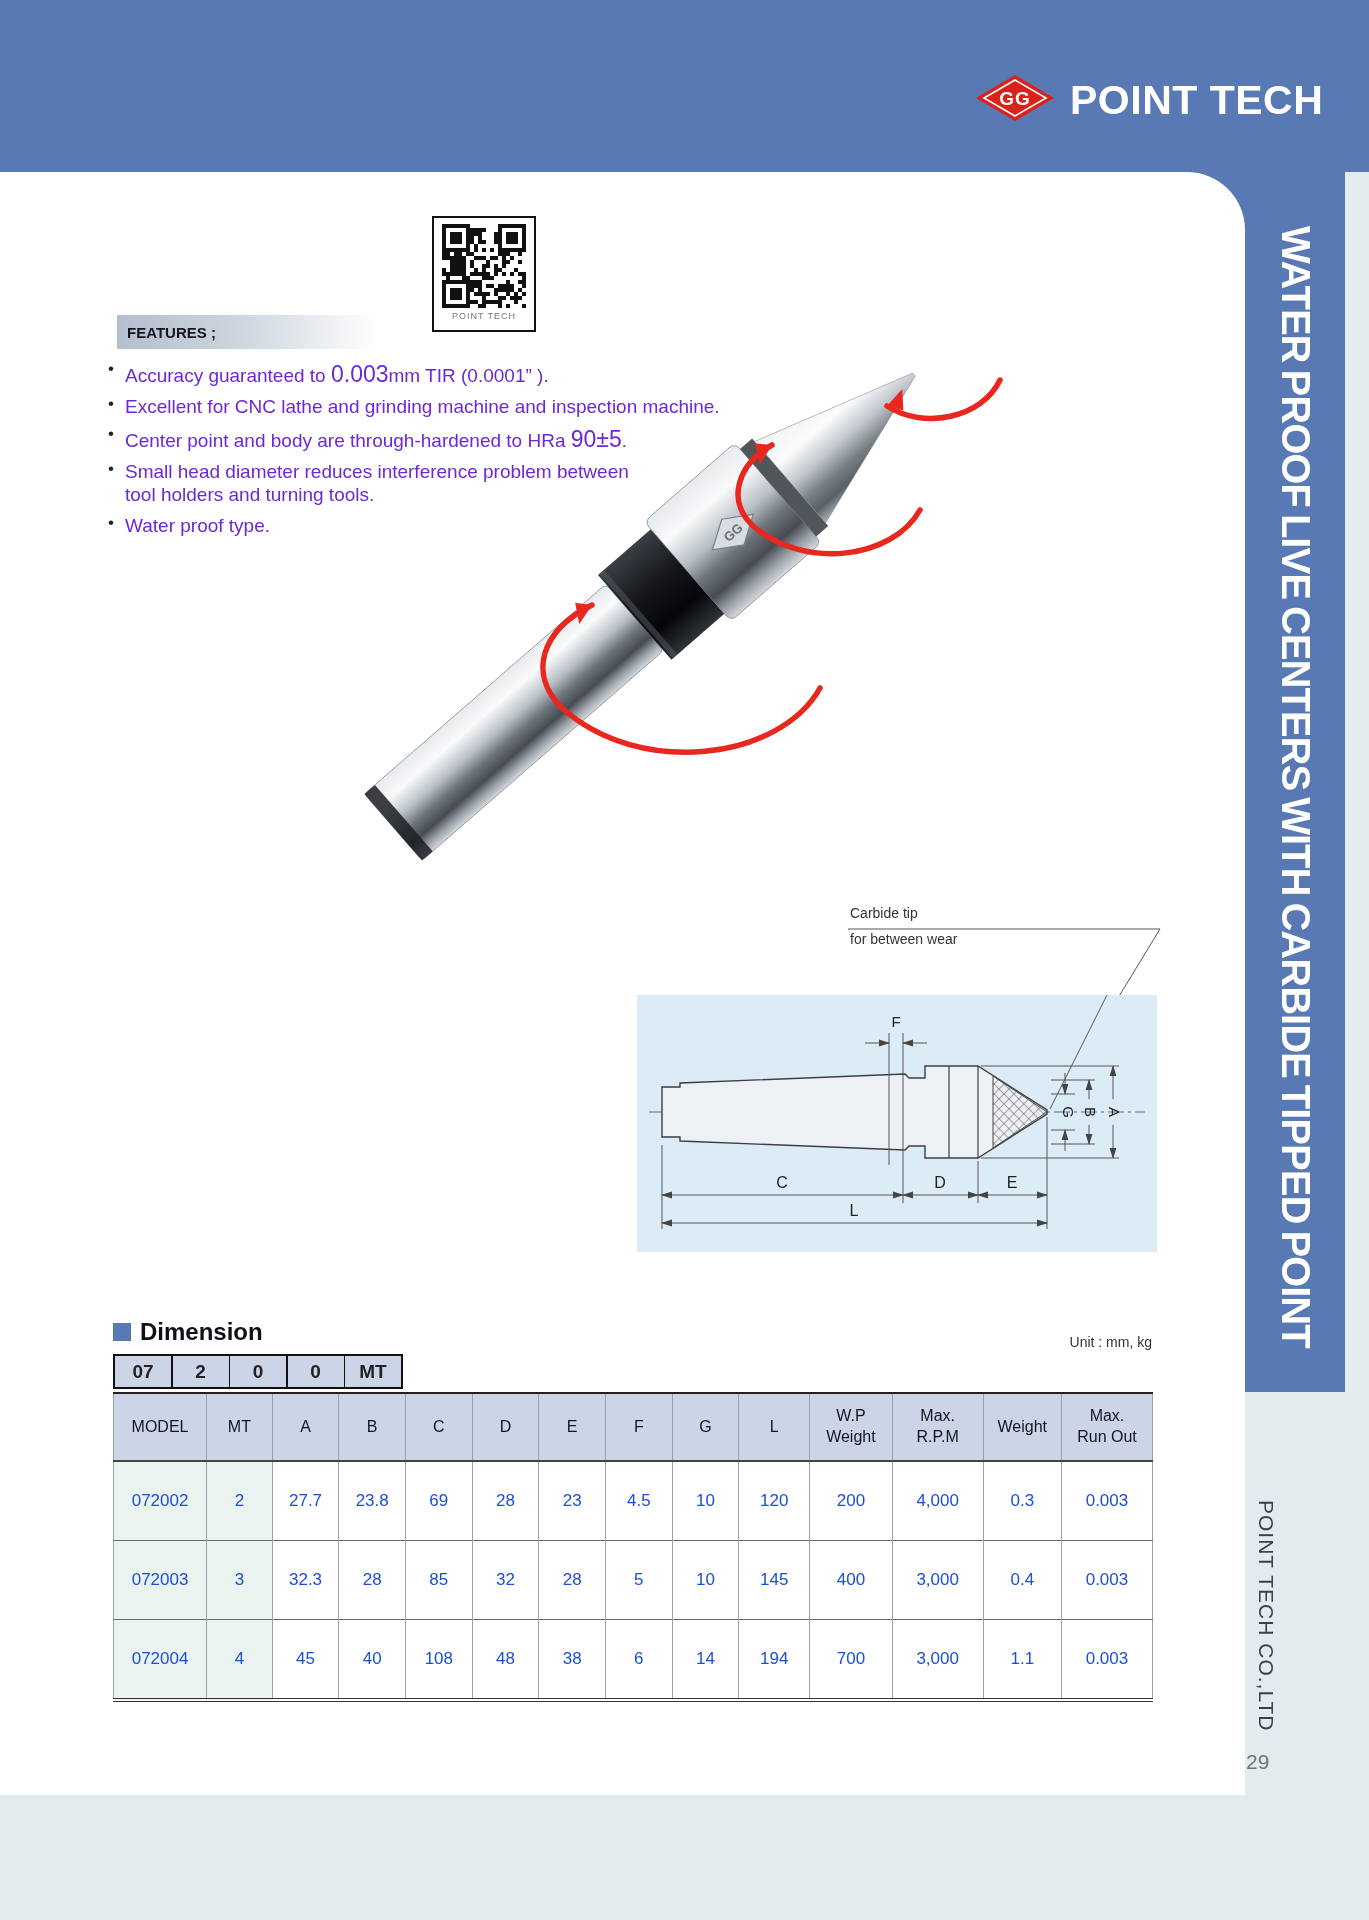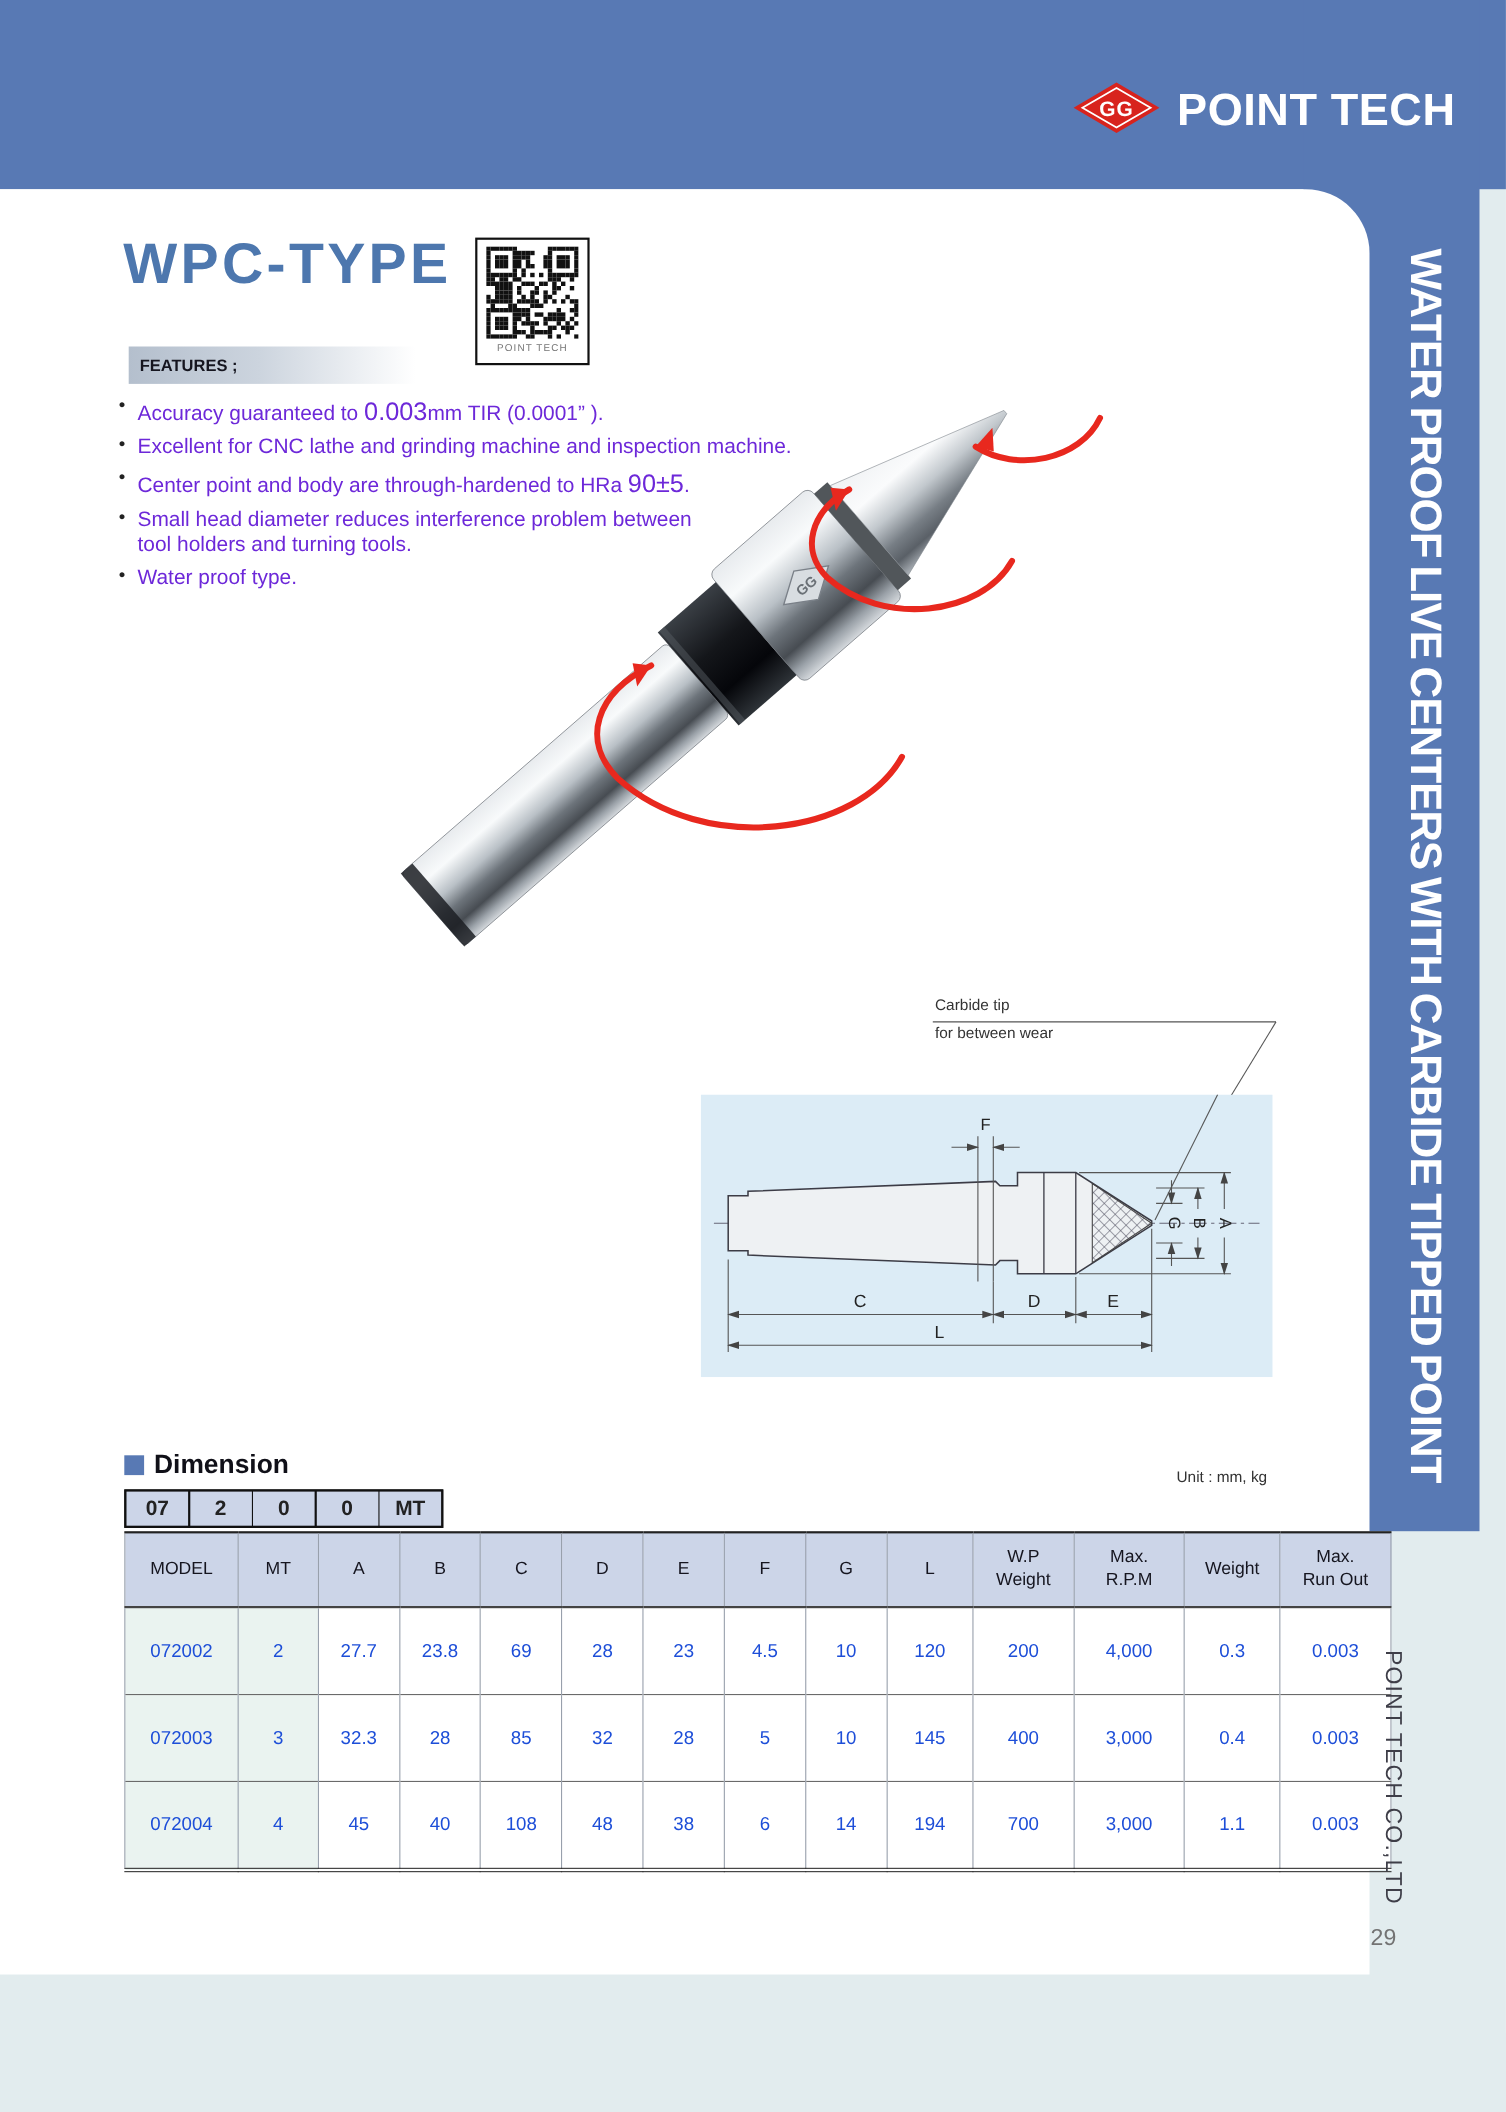--- a/index.html
+++ b/index.html
@@ -41,21 +41,21 @@
   .dlab{font-size:16px;fill:#222;}
   .dlab-s{font-size:15px;fill:#222;}
   
   .dim-heading{position:absolute;left:113px;top:1318px;display:flex;align-items:center;gap:9px;z-index:3;}
   .dim-square{width:18px;height:18px;background:var(--band-blue,#5879b4);}
   .dim-text{font-size:24px;font-weight:bold;color:#101018;}
   .model-code{position:absolute;left:113px;top:1354px;display:flex;border:2.5px solid #111;z-index:3;background:#111;gap:1.5px;}
   .mc-cell{width:56px;height:31px;background:var(--thead-bg,#ccd5e8);display:flex;align-items:center;
         justify-content:center;font-size:19px;font-weight:600;color:#222;}
   .unit-note{position:absolute;left:1002px;top:1334px;width:150px;text-align:right;font-size:14px;color:#333;z-index:3;}
-  .dim-table{position:absolute;left:113px;top:1392px;width:1152px;z-index:3;border-collapse:collapse;
+  .dim-table{position:absolute;left:113px;top:1392px;width:1040px;z-index:3;border-collapse:collapse;
         table-layout:fixed;border-right:1px solid #98a0ac;border-bottom:4px double #333;}
   .dim-table th{background:var(--thead-bg,#ccd5e8);font-size:16px;font-weight:normal;color:#15151f;height:64px;
         border-left:1px solid #98a0ac;border-top:2.5px solid #222;border-bottom:2px solid #444;
         white-space:pre-line;line-height:1.3;}
   .dim-table td{height:76px;text-align:center;vertical-align:middle;font-size:17px;color:#1d4ed8;
         border-left:1px solid #98a0ac;border-top:1px solid #6a6a6a;background:#fff;}
   .dim-table td.tint{background:var(--tint-bg,#eaf3f0);}
   
   .footer-company{position:absolute;left:1254px;top:1500px;z-index:3;writing-mode:vertical-rl;
         text-orientation:mixed;font-size:21px;color:#3e3e48;letter-spacing:1px;}
@@ -78,21 +78,20 @@
         <text x="40" y="31" text-anchor="middle" font-size="19" font-weight="bold" fill="#fff" font-family="Liberation Sans, sans-serif" letter-spacing="1">GG</text>
       </svg>
     </span>
     <span class="brand-name">POINT TECH</span>
   </div>
 
   <div class="side-title-wrap">
     <span class="side-title">WATER PROOF LIVE CENTERS WITH CARBIDE TIPPED POINT</span>
   </div>
 
-  <div class="product-title">WPC-TYPE</div>
 
   <div class="qr-box">
     <svg width="84" height="84" viewBox="0 0 84 84">
         <rect x="28" y="4" width="4" height="4" fill="#111"></rect>
         <rect x="32" y="4" width="4" height="4" fill="#111"></rect>
         <rect x="36" y="4" width="4" height="4" fill="#111"></rect>
         <rect x="40" y="4" width="4" height="4" fill="#111"></rect>
         <rect x="28" y="8" width="4" height="4" fill="#111"></rect>
         <rect x="32" y="8" width="4" height="4" fill="#111"></rect>
         <rect x="36" y="8" width="4" height="4" fill="#111"></rect>

